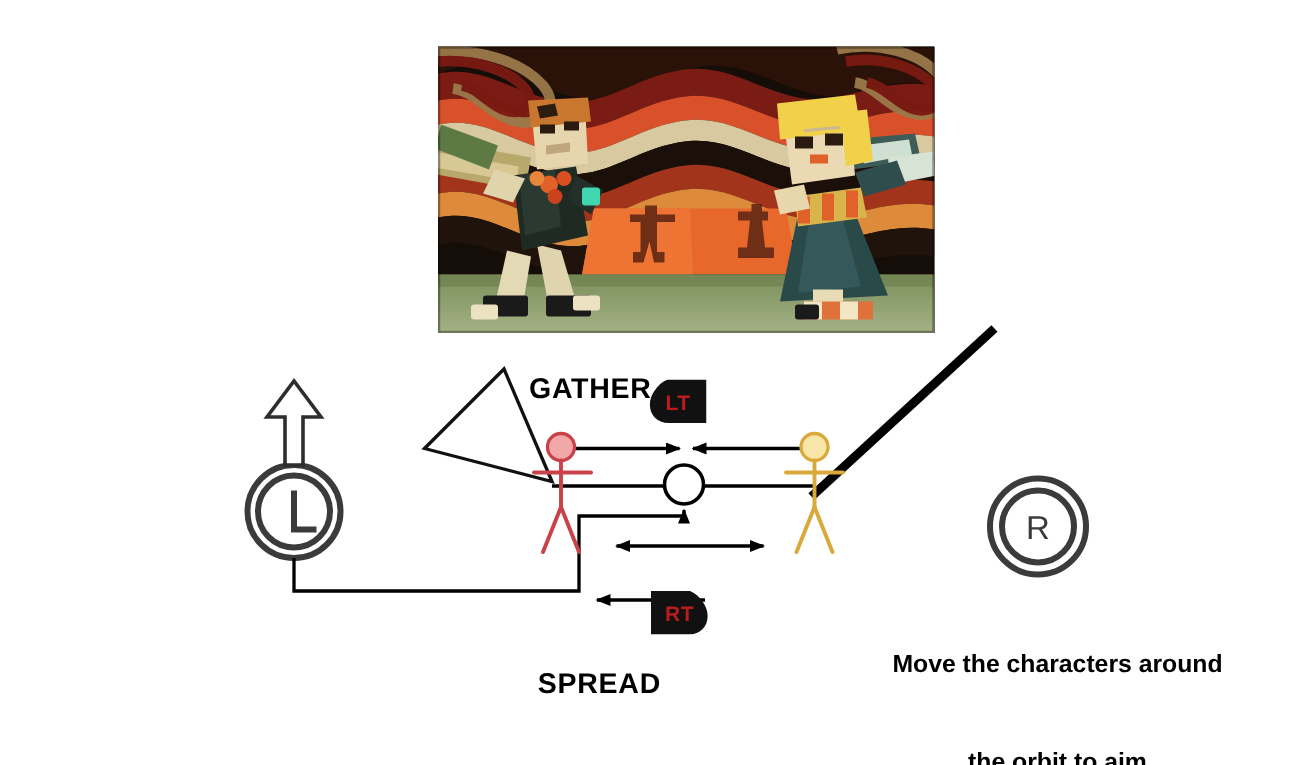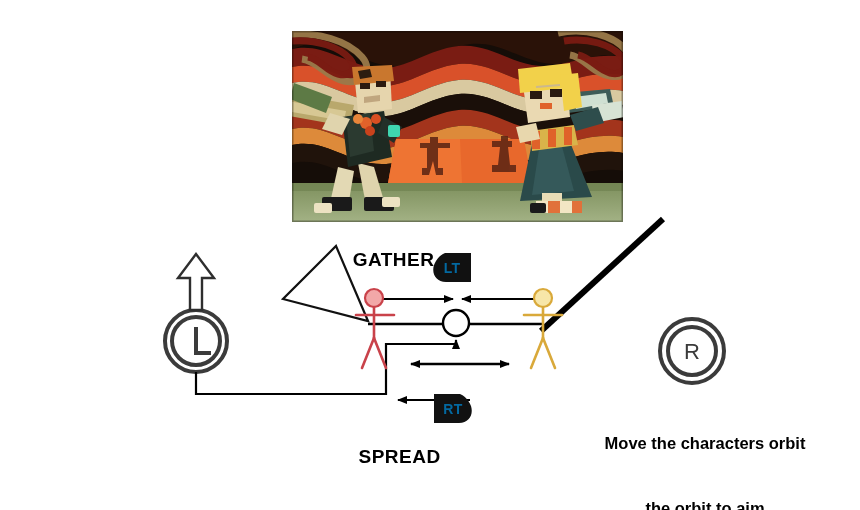--- a/index.html
+++ b/index.html
@@ -84,21 +84,21 @@
     height: 29px;
   }
   .trigger .tg-txt {
     position: absolute;
     left: 0; top: 0;
     width: 100%;
     height: 100%;
     display: flex;
     align-items: center;
     justify-content: center;
-    color: #0369a1;
+    color: #b91c1c;
     font-size: 14px;
     font-weight: bold;
     font-family: "Liberation Sans", sans-serif;
     letter-spacing: 0.3px;
     pointer-events: none;
   }
   .trg-lt { left: 433px; top: 253px; }
   .trg-rt { left: 434px; top: 394px; }
 
   
@@ -313,19 +313,19 @@
   <div class="lbl lbl-gather">
     <span>GATHER</span>
   </div>
 
   <div class="lbl lbl-spread">
     <span>SPREAD</span>
   </div>
 
 
   <div class="lbl lbl-right">
-    <div>Move the characters orbit</div>
+    <div>Move the characters around</div>
     <div>the orbit to aim</div>
     
     
   </div>
 
 </div>
 
 </body></html>

